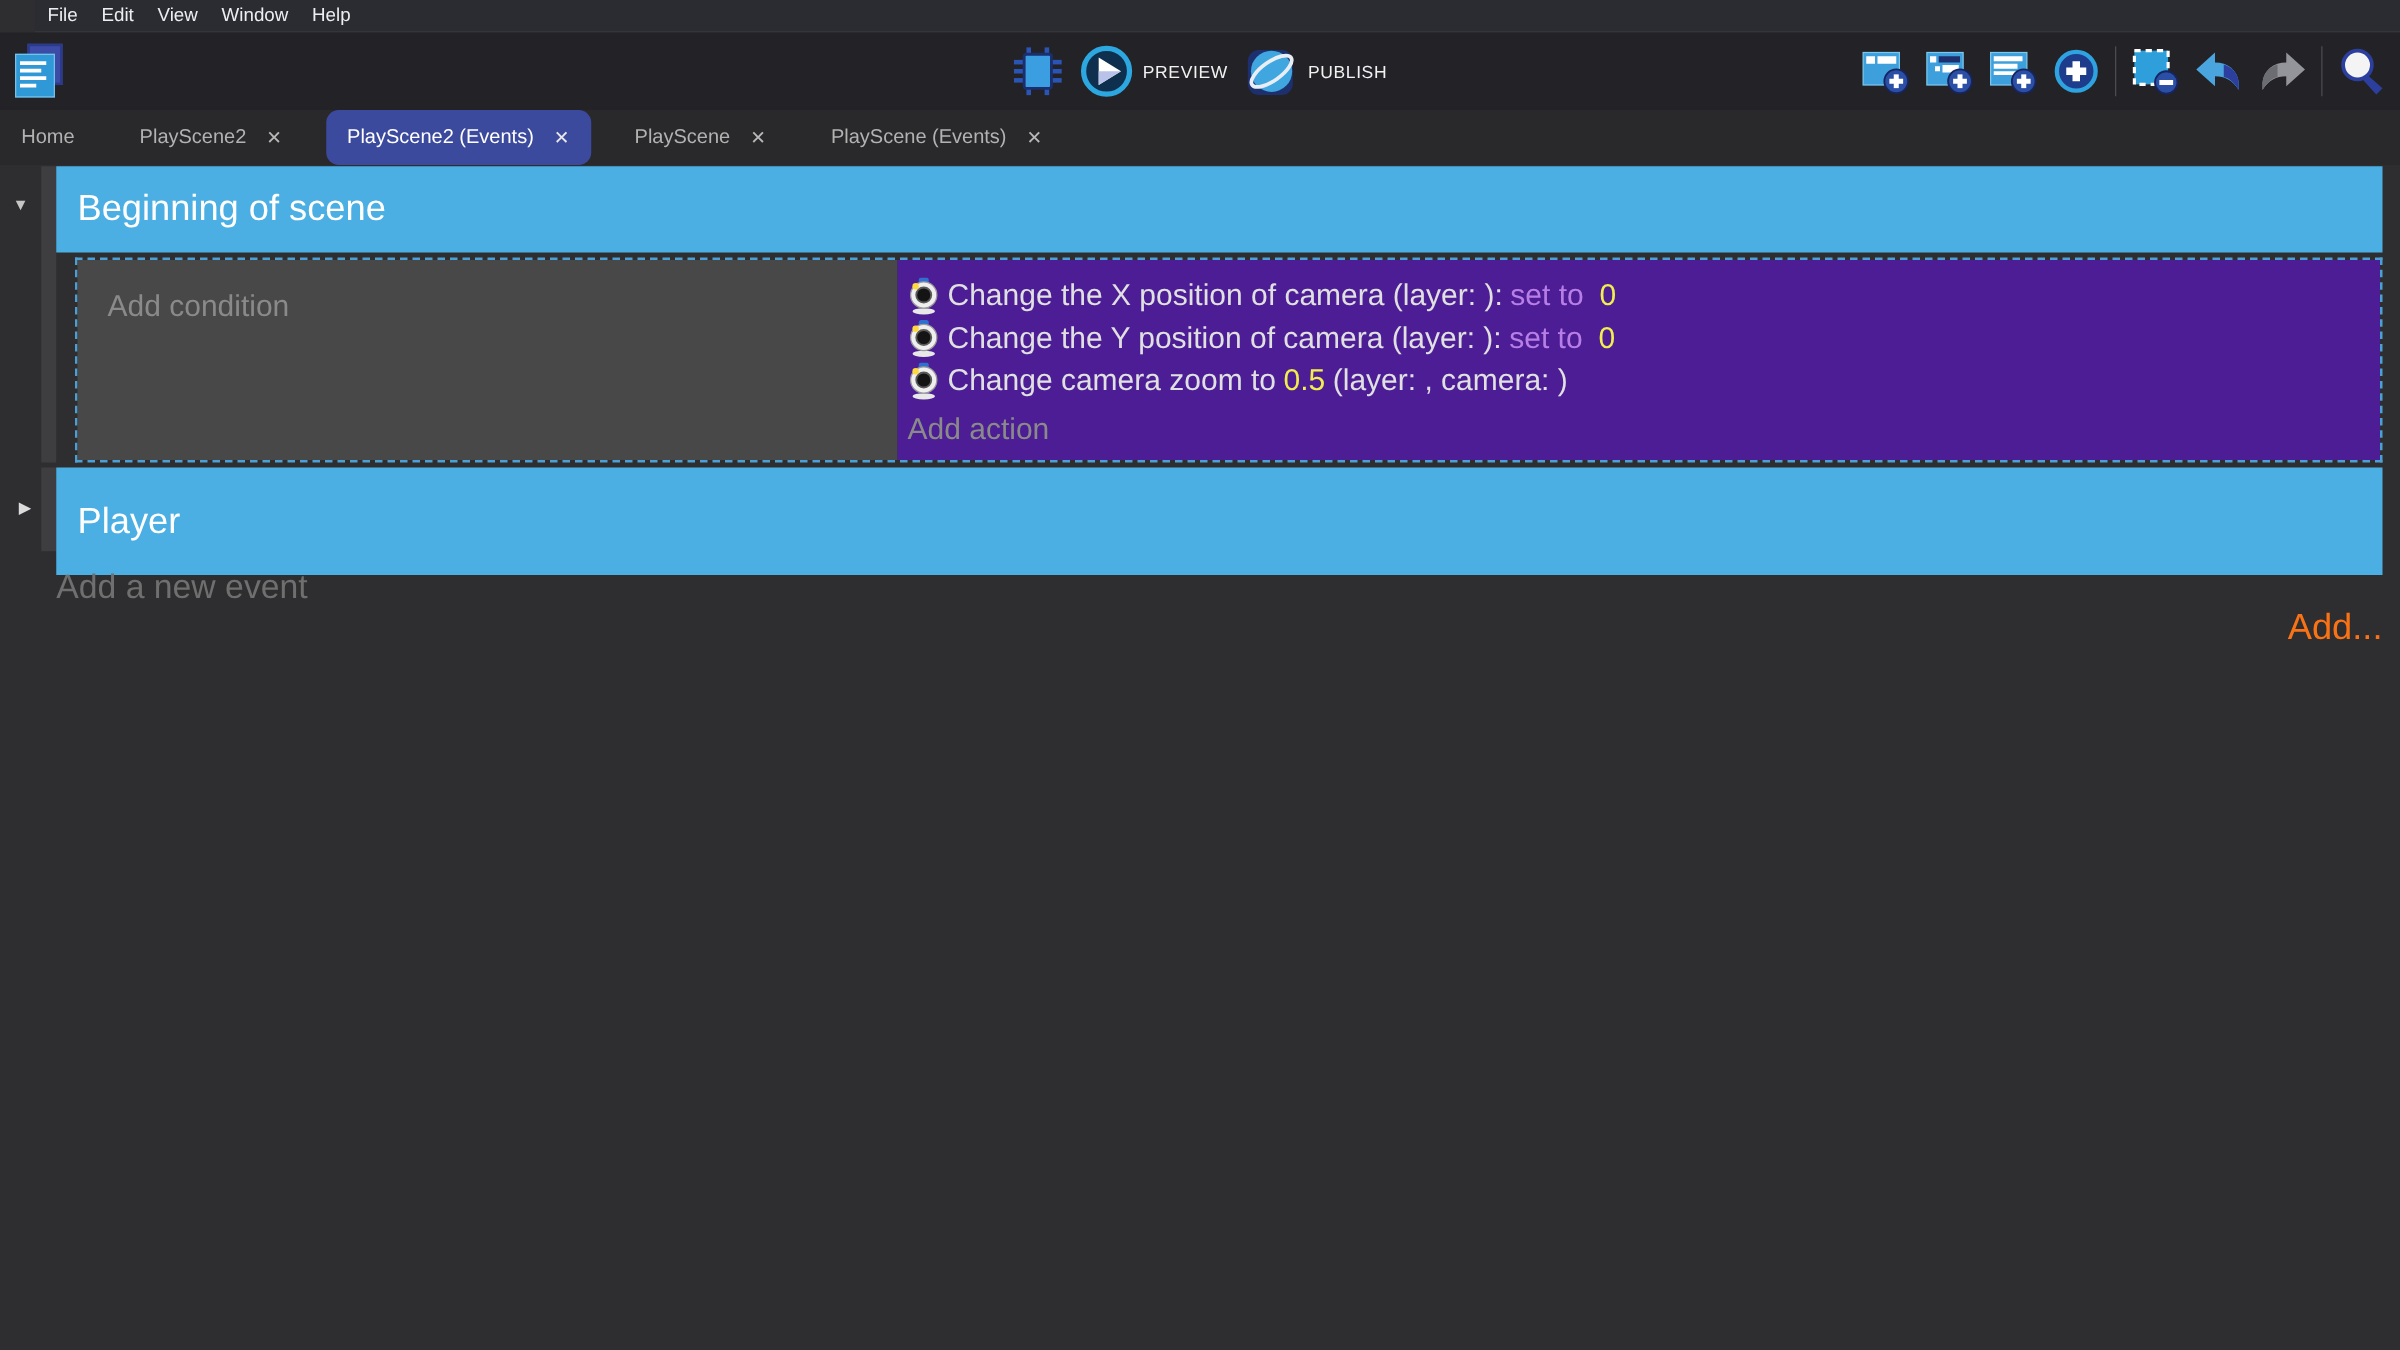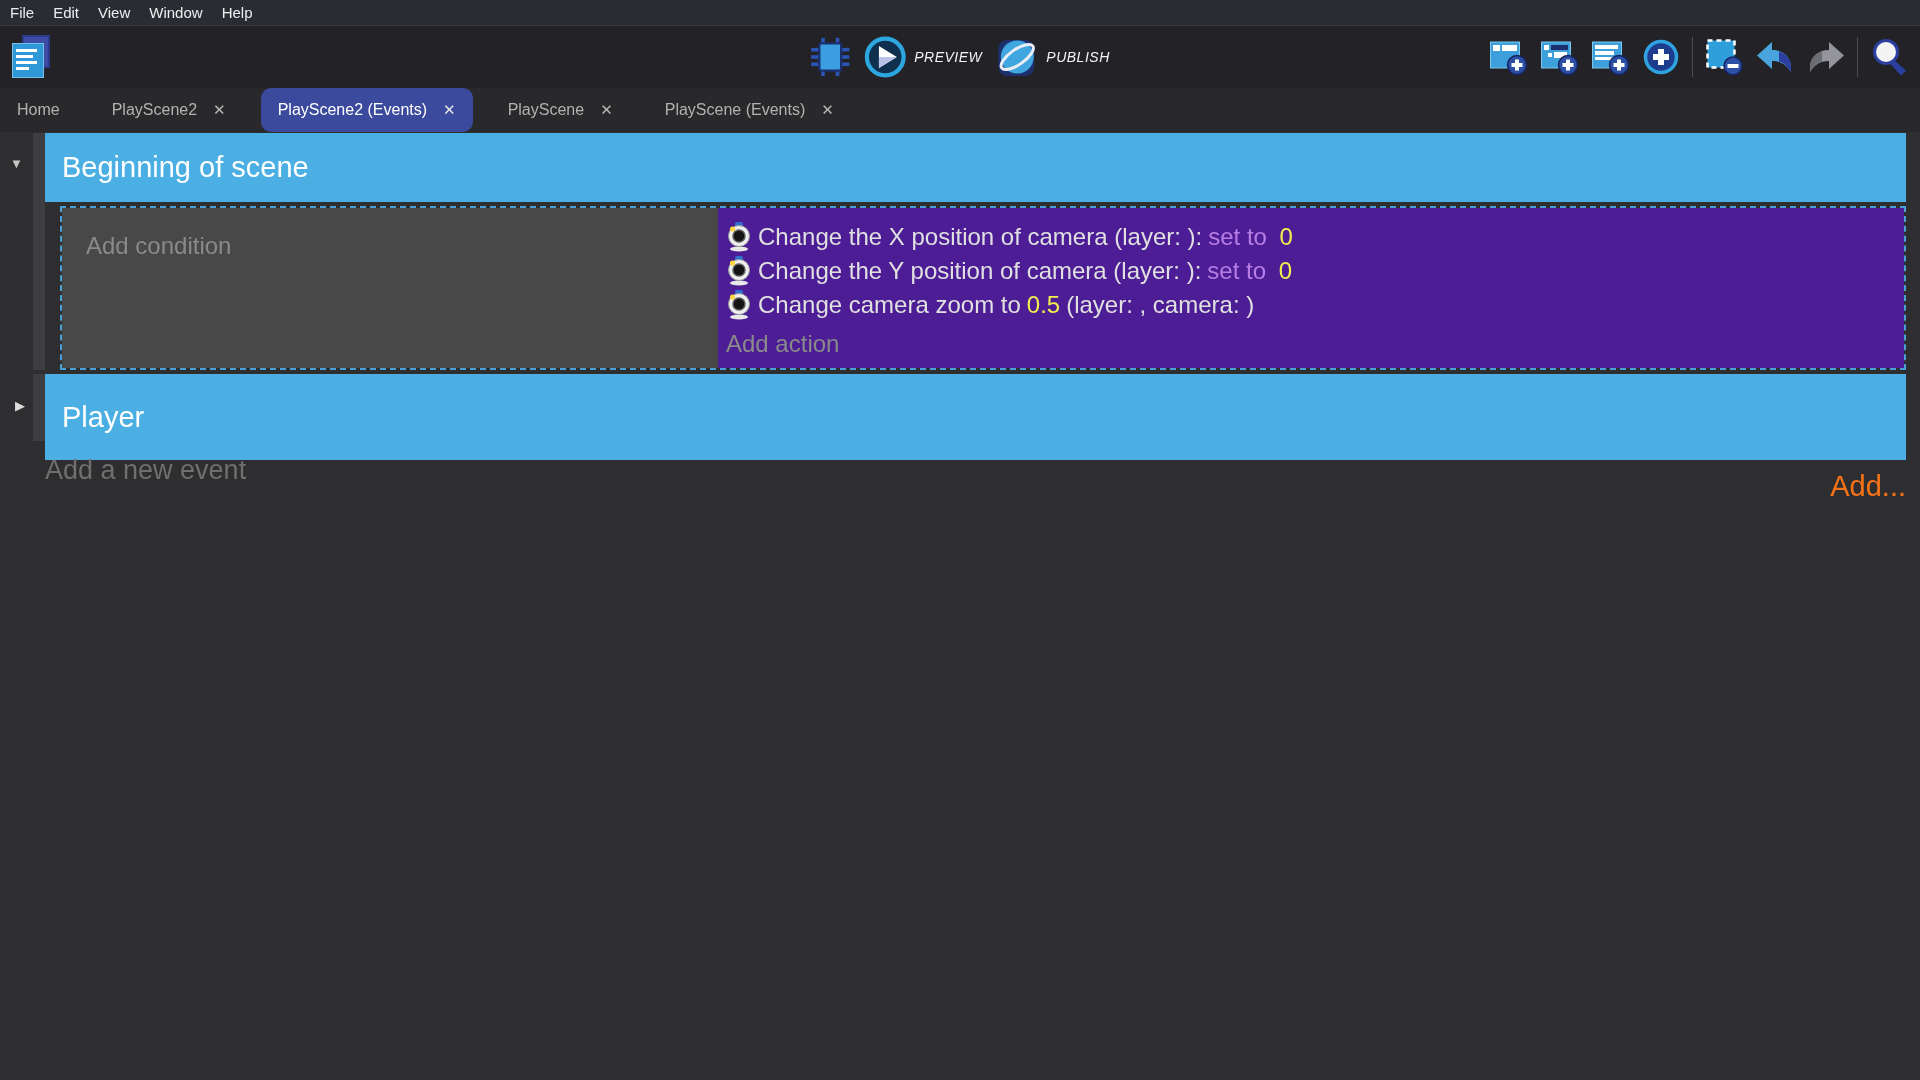--- a/index.html
+++ b/index.html
@@ -2,36 +2,36 @@
 <html><head>
 <meta charset="utf-8">
 <style>
   * { box-sizing: border-box; margin: 0; padding: 0; }
   html,body { width:1920px; height:1080px; overflow:hidden; background:#2e2e30; }
   .app { position:relative; width:1920px; height:1080px; background:#2e2e30;
          font-family:"Liberation Sans", sans-serif; -webkit-font-smoothing:antialiased; }
 
   
   .menubar { height:26px; background:#2b2c31; border-bottom:1px solid #38393e;
-             display:flex; align-items:center; padding-left:10px; }
+             display:flex; align-items:center; padding-left:10px;margin-left:28px; }
   .menu-item { color:#eceef2; font-size:15px; margin-right:19px; cursor:default; }
 
   
   .toolbar { height:62px; background:#232327; position:relative; display:flex; align-items:center; }
   .proj-btn { position:relative; width:48px; height:48px; margin-left:8px; }
   .proj-back { position:absolute; left:14px; top:2px; width:28px; height:33px;
                background:#3c4ba6; border:2px solid #2c3a8c; }
   .proj-front { position:absolute; left:4px; top:10px; width:32px; height:35px;
                 background:#2f99d8; border:1px solid #79bfe6; padding-top:2px; }
   .proj-front .ln { height:3px; background:#fff; margin:3px 6px 0 3px; }
   .proj-front .ln:nth-child(2) { margin-right:10px; }
   .proj-front .ln:nth-child(4) { margin-right:14px; }
 
   .tb-center { position:absolute; left:50%; top:0; height:62px; transform:translateX(-50%);
-               display:flex; align-items:center; gap:14px;font-style:italic; }
+               display:flex; align-items:center; gap:14px; }
   .tb-btn { display:flex; align-items:center; gap:8px; cursor:pointer; }
   .tb-label { color:#f2f2f2; font-size:14px; letter-spacing:0.5px; }
 
   .tb-right { margin-left:auto; display:flex; align-items:center; gap:11px; padding-right:11px; }
   .icon-btn { width:40px; height:40px; display:flex; align-items:center; justify-content:center; cursor:pointer; }
   .tb-sep { width:1px; height:40px; background:#4b4b50; }
 
   
   .tabbar { height:44px; background:#29292c; display:flex; align-items:stretch;gap:18px; }
   .tab { display:flex; align-items:center; padding:0 17px; font-size:16px; color:#b2b2b2; cursor:pointer; }
@@ -62,21 +62,21 @@
   .cond-row { display:flex; align-items:center; gap:5px; height:44px; cursor:pointer; }
   .evt-text { color:#e0e0e0; font-size:24px; white-space:nowrap; }
   .placeholder { color:#8a8a8a; font-size:24px; cursor:pointer; }
   .conds .placeholder { margin-top:14px; }
   .act-row { display:flex; align-items:center; gap:6px; height:34px; cursor:pointer; }
   .acts .placeholder { margin-top:8px; }
   .op  { color:#b87ee5; font-size:24px; white-space:pre; }
   .val { color:#f2ee4d; font-size:24px; white-space:pre; }
 
   .add-row { position:absolute; left:45px; right:14px; top:322px; height:32px;
-             display:flex; align-items:center; justify-content:space-between; }
+             display:flex; justify-content:space-between; }
   .add-new  { color:#6f6f6f; font-size:27px; cursor:pointer; }
   .add-more { color:#f97316; font-size:29px; cursor:pointer;margin-top:32px; }
 
   svg { display:block; }
 </style>
 </head>
 <body>
 
 <div class="app">
 

